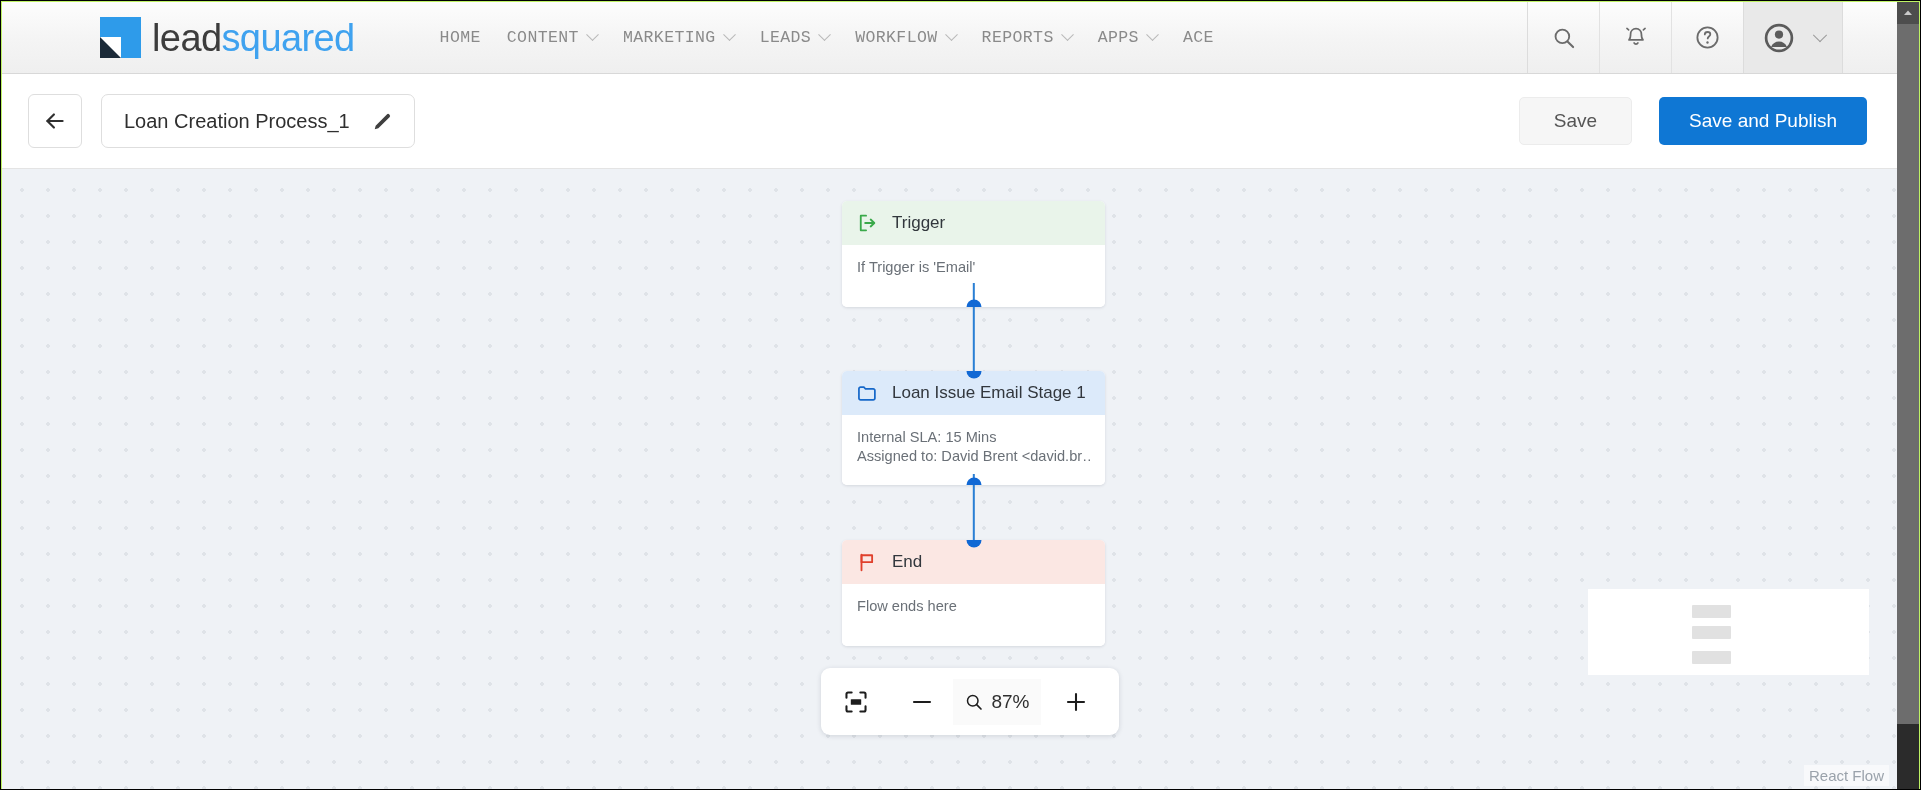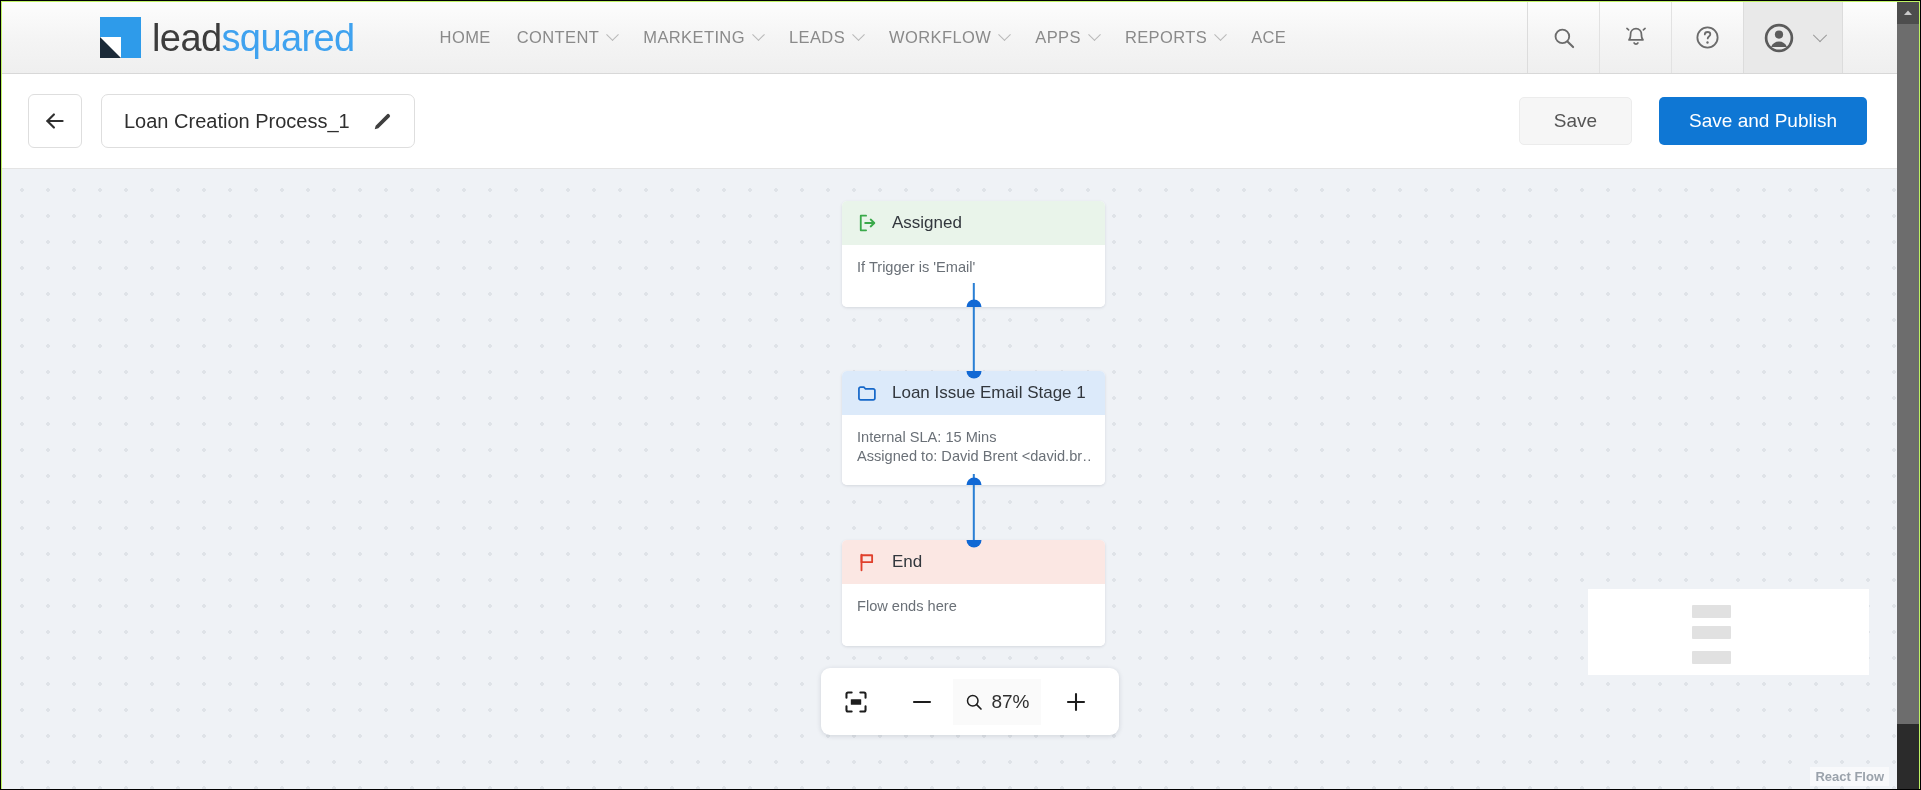--- a/index.html
+++ b/index.html
@@ -60,20 +60,21 @@
     line-height: 1;
     white-space: nowrap;
   }
   .logo-text .lead { color: #3c3c3c; }
   .logo-text .squared { color: #3fa2ef; }
 
   .nav-items {
     display: flex; align-items: center;
     margin-left: 72px;
     height: 100%;
+    font-family: Liberation Mono, monospace;
   }
   .nav-item {
     display: flex; align-items: center;
     padding: 0 13px;
     height: 100%;
     font-size: 16.5px;
     color: #8a8a8a;
     letter-spacing: 0.4px;
     cursor: pointer;
     white-space: nowrap;
@@ -278,27 +279,26 @@
     z-index: 11;
   }
   .minimap-node {
     position: absolute;
     background: #e1e1e1;
     border-radius: 1px;
   }
   .attribution {
     position: absolute;
     right: 10px; bottom: 3px;
-    font-size: 13px;
+    font-size: 15px;
     color: #9aa2ab;
     background: rgba(255,255,255,0.55);
     padding: 2px 5px;
     z-index: 12;
     cursor: pointer;
-    font-weight: bold;
   }
 
   
   .scrollbar {
     position: absolute;
     top: 1px; right: 1px;
     width: 22px; height: 788px;
     background: #2b2b2b;
     z-index: 40;
   }
@@ -340,25 +340,25 @@
       </div>
       <div class="nav-item">
         <span>LEADS</span>
         <span class="nav-caret"></span>
       </div>
       <div class="nav-item">
         <span>WORKFLOW</span>
         <span class="nav-caret"></span>
       </div>
       <div class="nav-item">
+        <span>REPORTS</span>
+        <span class="nav-caret"></span>
+      </div>
+      <div class="nav-item">
         <span>APPS</span>
-        <span class="nav-caret"></span>
-      </div>
-      <div class="nav-item">
-        <span>REPORTS</span>
         <span class="nav-caret"></span>
       </div>
       <div class="nav-item">
         <span>ACE</span>
       </div>
     </div>
 
     <div class="nav-right">
       <div class="nav-icon-btn">
         <svg width="26" height="26" viewBox="0 0 24 24" fill="none">
@@ -415,21 +415,21 @@
 
   <div class="canvas">
 
     <div class="node" style="left:840px; top:32px;">
       <div class="node-head trigger">
         <svg width="22" height="22" viewBox="0 0 24 24" fill="none">
           <path d="M11 4H5.2v16H11" stroke="#3aa94a" stroke-width="2" stroke-linecap="round" stroke-linejoin="round"></path>
           <path d="M10 12h9.2" stroke="#3aa94a" stroke-width="2" stroke-linecap="round"></path>
           <path d="m16 8.2 4 3.8-4 3.8" stroke="#3aa94a" stroke-width="2" stroke-linecap="round" stroke-linejoin="round"></path>
         </svg>
-        <span>Assigned</span>
+        <span>Trigger</span>
       </div>
       <div class="node-body">
         <div class="node-line">If Trigger is 'Email'</div>
       </div>
       <div class="handle" style="top:100%;"></div>
     </div>
 
     <div class="edge" style="left:971.5px; top:114px; height:90px;"></div>
 
     <div class="node" style="left:840px; top:202px;">

